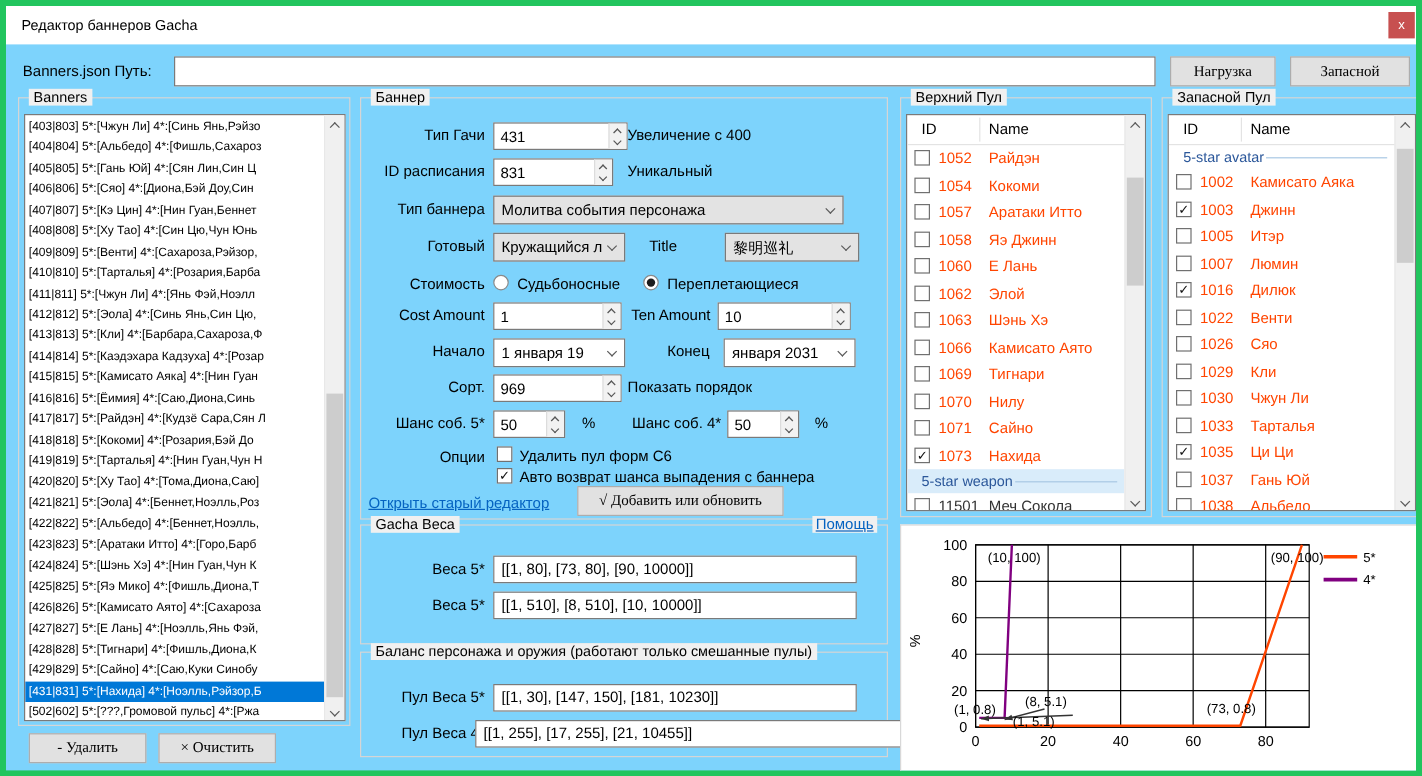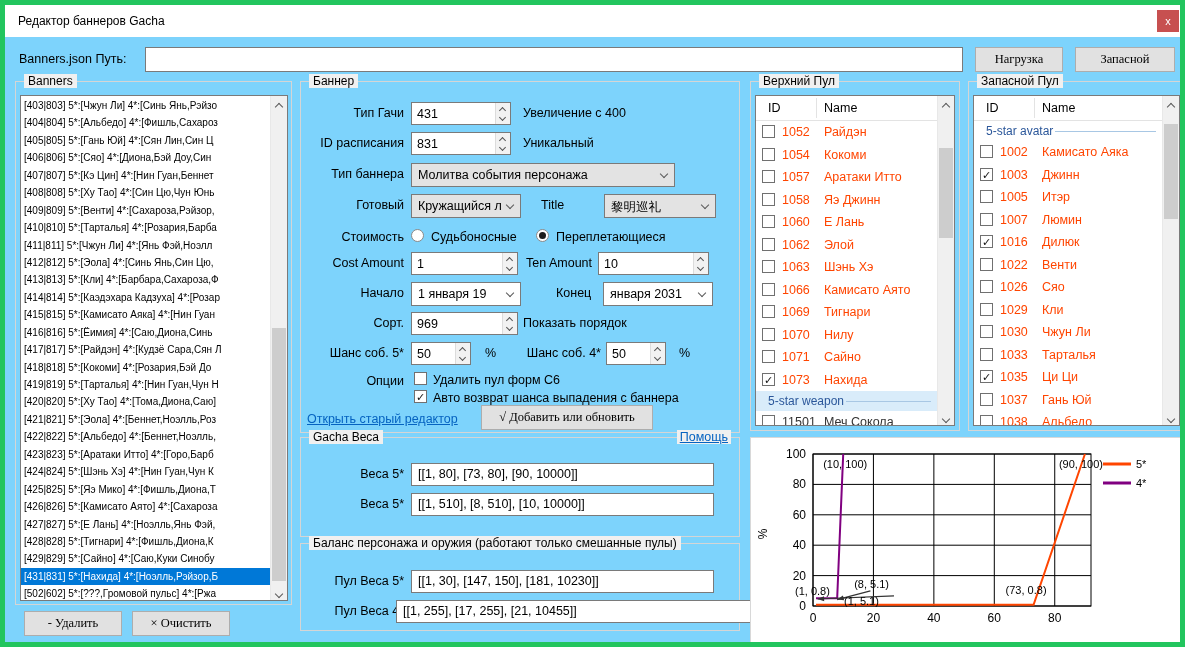--- a/index.html
+++ b/index.html
@@ -164,41 +164,41 @@
       </div>
     </div>
   </div>
   <button class="btn del-btn">- Удалить</button>
   <button class="btn clear-btn">× Очистить</button>
 
   <div class="groupbox gb-banner">
     <span class="gb-label">Баннер</span>
 
     <span class="flabel" style="top:24px">Тип Гачи</span>
-    <div class="spin" style="left:110px;top:20px;width:100px">
+    <div class="spin" style="left:110px;top:20px;width:112px">
       <span class="sv">431</span>
       <span class="sa">
           <i class="chev up"></i>
           <i class="chev down"></i>
         </span>
     </div>
     <span class="fnote" style="left:222px;top:24px">Увеличение с 400</span>
 
     <span class="flabel" style="top:54px">ID расписания</span>
     <div class="spin" style="left:110px;top:50px;width:100px">
       <span class="sv">831</span>
       <span class="sa">
           <i class="chev up"></i>
           <i class="chev down"></i>
         </span>
     </div>
     <span class="fnote" style="left:222px;top:54px">Уникальный</span>
 
     <span class="flabel" style="top:85px">Тип баннера</span>
-    <div class="combo" style="left:110px;top:81px;width:264px">
+    <div class="combo" style="left:110px;top:81px;width:292px">
       <span>Молитва события персонажа</span>
       <i class="chev down"></i>
     </div>
 
     <span class="flabel" style="top:116px">Готовый</span>
     <div class="combo" style="left:110px;top:112px;width:110px">
       <span>Кружащийся л</span>
       <i class="chev down"></i>
     </div>
     <span class="fnote" style="left:240px;top:116px">Title</span>

